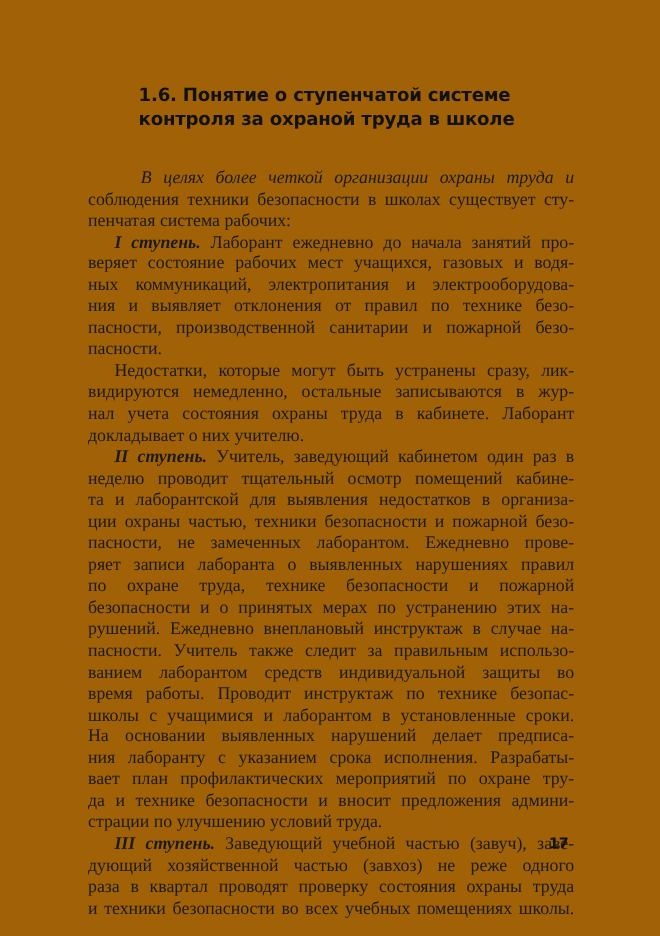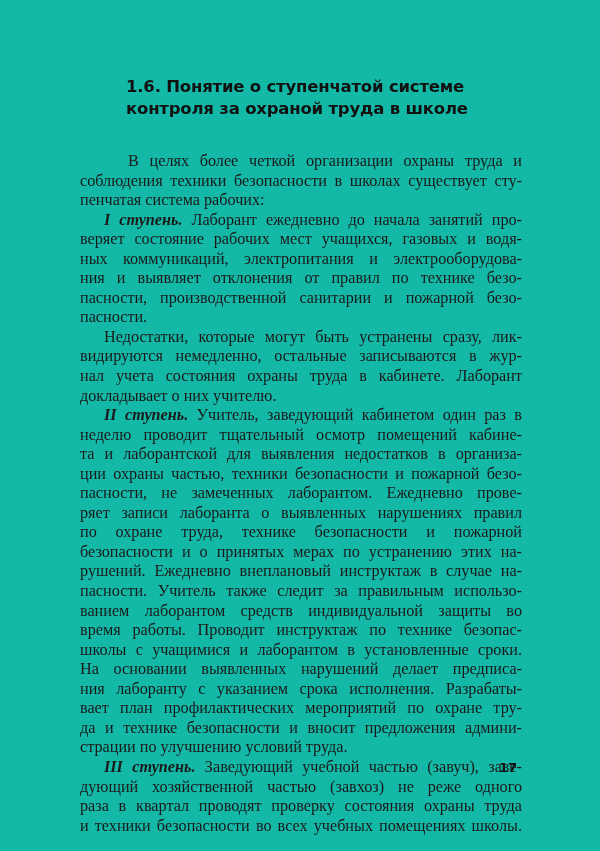--- a/index.html
+++ b/index.html
@@ -1,32 +1,32 @@
 <!DOCTYPE html>
 <html><head>
 <meta charset="utf-8">
 <style>
   html, body { margin: 0; padding: 0; background: #ffffff; }
   body { width: 600px; height: 851px; position: relative; overflow: hidden; }
-  .page { position: absolute; left: 0; top: 0; width: 600px; height: 851px; background: #14b8a6; color: #1a1a1a; }
+  .page { position: absolute; left: 0; top: 0; width: 600px; height: 851px; background: #a16207; color: #1a1a1a; }
   .heading {
     position: absolute; left: 126px; top: 76px; width: 360px;
     font-family: "DejaVu Sans", sans-serif; font-weight: bold;
     font-size: 16.5px; line-height: 22px; color: #111; letter-spacing: -0.2px;
   }
   .heading span { display: block; white-space: nowrap; }
   .body-text {
     position: absolute; left: 80px; top: 152px; width: 442px;
     font-family: "Liberation Serif", serif; font-size: 16.2px; line-height: 19.55px;
     color: #1a1a1a;
   }
   .line { display: block; white-space: nowrap; text-align: justify; text-align-last: justify; height: 19.55px; }
   .line.last { text-align-last: left; }
   .indent { padding-left: 24px; }
-  .indent-lg { padding-left: 48px; }
+  .indent-lg { padding-left: 48px; font-style: italic; }
   .step { font-weight: bold; font-style: italic; }
   .page-num {
     position: absolute; left: 499px; top: 760px;
     font-family: "DejaVu Sans", sans-serif; font-weight: bold; font-size: 13px; color: #111;
   }
 </style>
 </head>
 <body>
 
 <div class="page">

